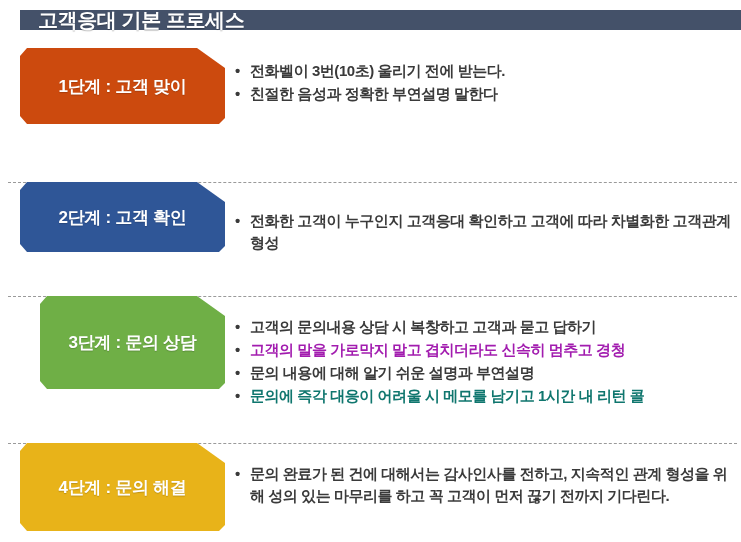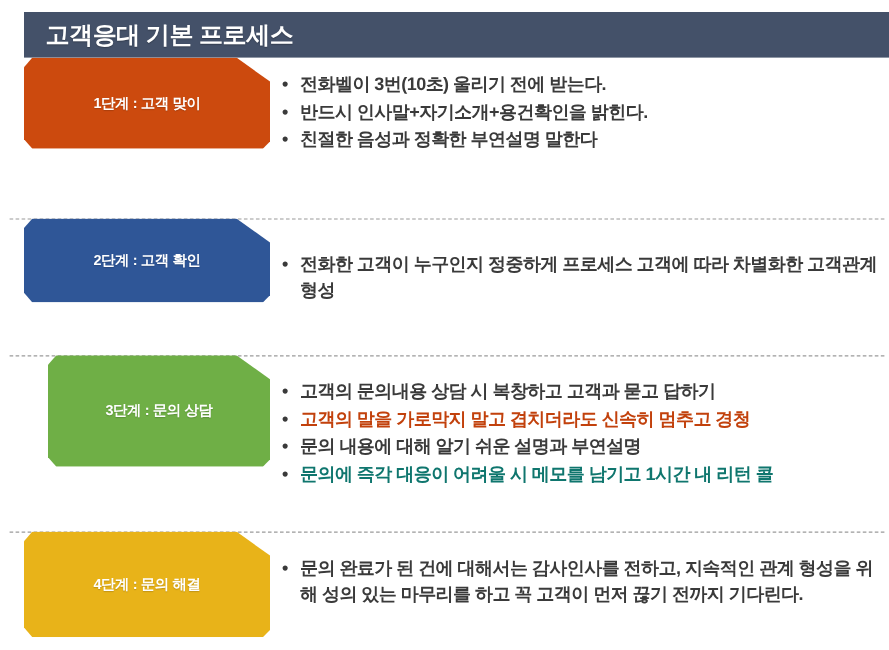--- a/index.html
+++ b/index.html
@@ -20,21 +20,21 @@
     background: #ffffff;
     overflow: hidden;
   }
 
   
   .header-bar {
     position: absolute;
     left: 20px;
     top: 10px;
     width: 721px;
-    height: 38px;
+    height: 20px;
     background: #445169;
     display: flex;
     align-items: center;
   }
   .header-title {
     margin-left: 18px;
     color: #ffffff;
     font-size: 20px;
     font-weight: bold;
     letter-spacing: -0.4px;
@@ -104,21 +104,21 @@
       0% 8px
     );
   }
   .badge.h1 { height: 76px; }
   .badge.h2 { height: 70px; }
   .badge.h3 { height: 93px; margin-left: 40px; }
   .badge.h4 { height: 88px; }
 
   .badge-label {
     color: #ffffff;
-    font-size: 12px;
+    font-size: 17px;
     font-weight: bold;
     letter-spacing: -0.3px;
     white-space: nowrap;
     text-shadow: 0 1px 1px rgba(0,0,0,0.18);
   }
 
   
   .bullets {
     flex: 1 1 auto;
     padding-left: 10px;
@@ -162,47 +162,46 @@
   <div class="steps">
 
     <div class="step-row r1">
       <div class="badge-wrap">
         <div class="badge h1" style="background: rgb(204, 74, 14);">
           <span class="badge-label">1단계 : 고객 맞이</span>
         </div>
       </div>
       <div class="bullets">
         <div class="bullet" style="color: rgb(58, 58, 58);">전화벨이 3번(10초) 울리기 전에 받는다.</div>
-        <div class="bullet" style="color: rgb(58, 58, 58);">반드시 인사말+자기소개+용건확인을 밝힌다.</div>
         <div class="bullet" style="color: rgb(58, 58, 58);">친절한 음성과 정확한 부연설명 말한다</div>
       </div>
     </div>
 
     <div class="step-row r2">
       <div class="divider" style="border-top-color: rgb(154, 154, 154);"></div>
       <div class="badge-wrap">
         <div class="badge h2" style="background: rgb(47, 86, 151);">
           <span class="badge-label">2단계 : 고객 확인</span>
         </div>
       </div>
       <div class="bullets">
-        <div class="bullet" style="color: rgb(58, 58, 58);">전화한 고객이 누구인지 정중하게 프로세스 고객에 따라 차별화한 고객관계 형성</div>
+        <div class="bullet" style="color: rgb(58, 58, 58);">전화한 고객이 누구인지 고객응대 확인하고 고객에 따라 차별화한 고객관계 형성</div>
       </div>
     </div>
 
     <div class="step-row r3">
       <div class="divider" style="border-top-color: rgb(154, 154, 154);"></div>
       <div class="badge-wrap">
         <div class="badge h3" style="background: rgb(111, 175, 70);">
           <span class="badge-label">3단계 : 문의 상담</span>
         </div>
       </div>
       <div class="bullets">
         <div class="bullet" style="color: rgb(58, 58, 58);">고객의 문의내용 상담 시 복창하고 고객과 묻고 답하기</div>
-        <div class="bullet" style="color: #c2410c;">고객의 말을 가로막지 말고 겹치더라도 신속히 멈추고 경청</div>
+        <div class="bullet" style="color: #a21caf;">고객의 말을 가로막지 말고 겹치더라도 신속히 멈추고 경청</div>
         <div class="bullet" style="color: rgb(58, 58, 58);">문의 내용에 대해 알기 쉬운 설명과 부연설명</div>
         <div class="bullet" style="color: #0f766e;">문의에 즉각 대응이 어려울 시 메모를 남기고 1시간 내 리턴 콜</div>
       </div>
     </div>
 
     <div class="step-row r4">
       <div class="divider" style="border-top-color: rgb(154, 154, 154);"></div>
       <div class="badge-wrap">
         <div class="badge h4" style="background: rgb(232, 179, 25);">
           <span class="badge-label">4단계 : 문의 해결</span>

